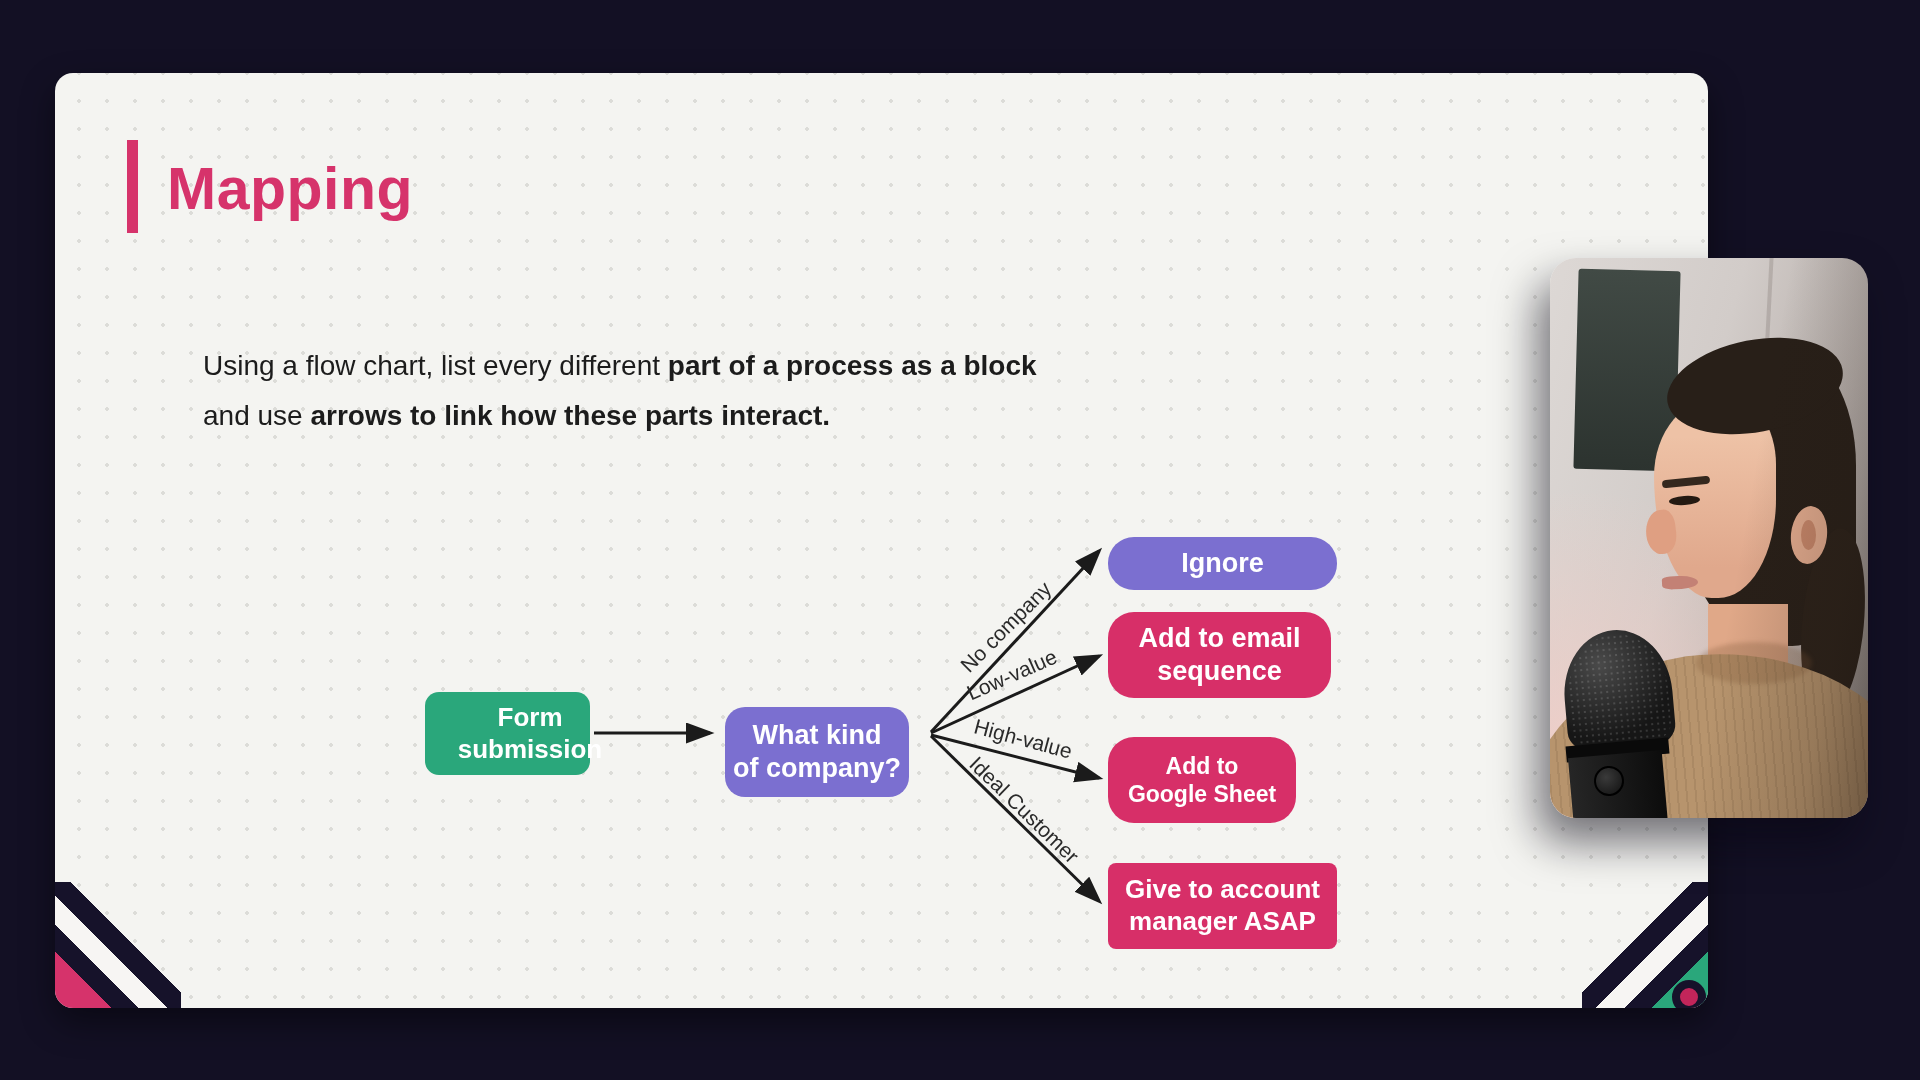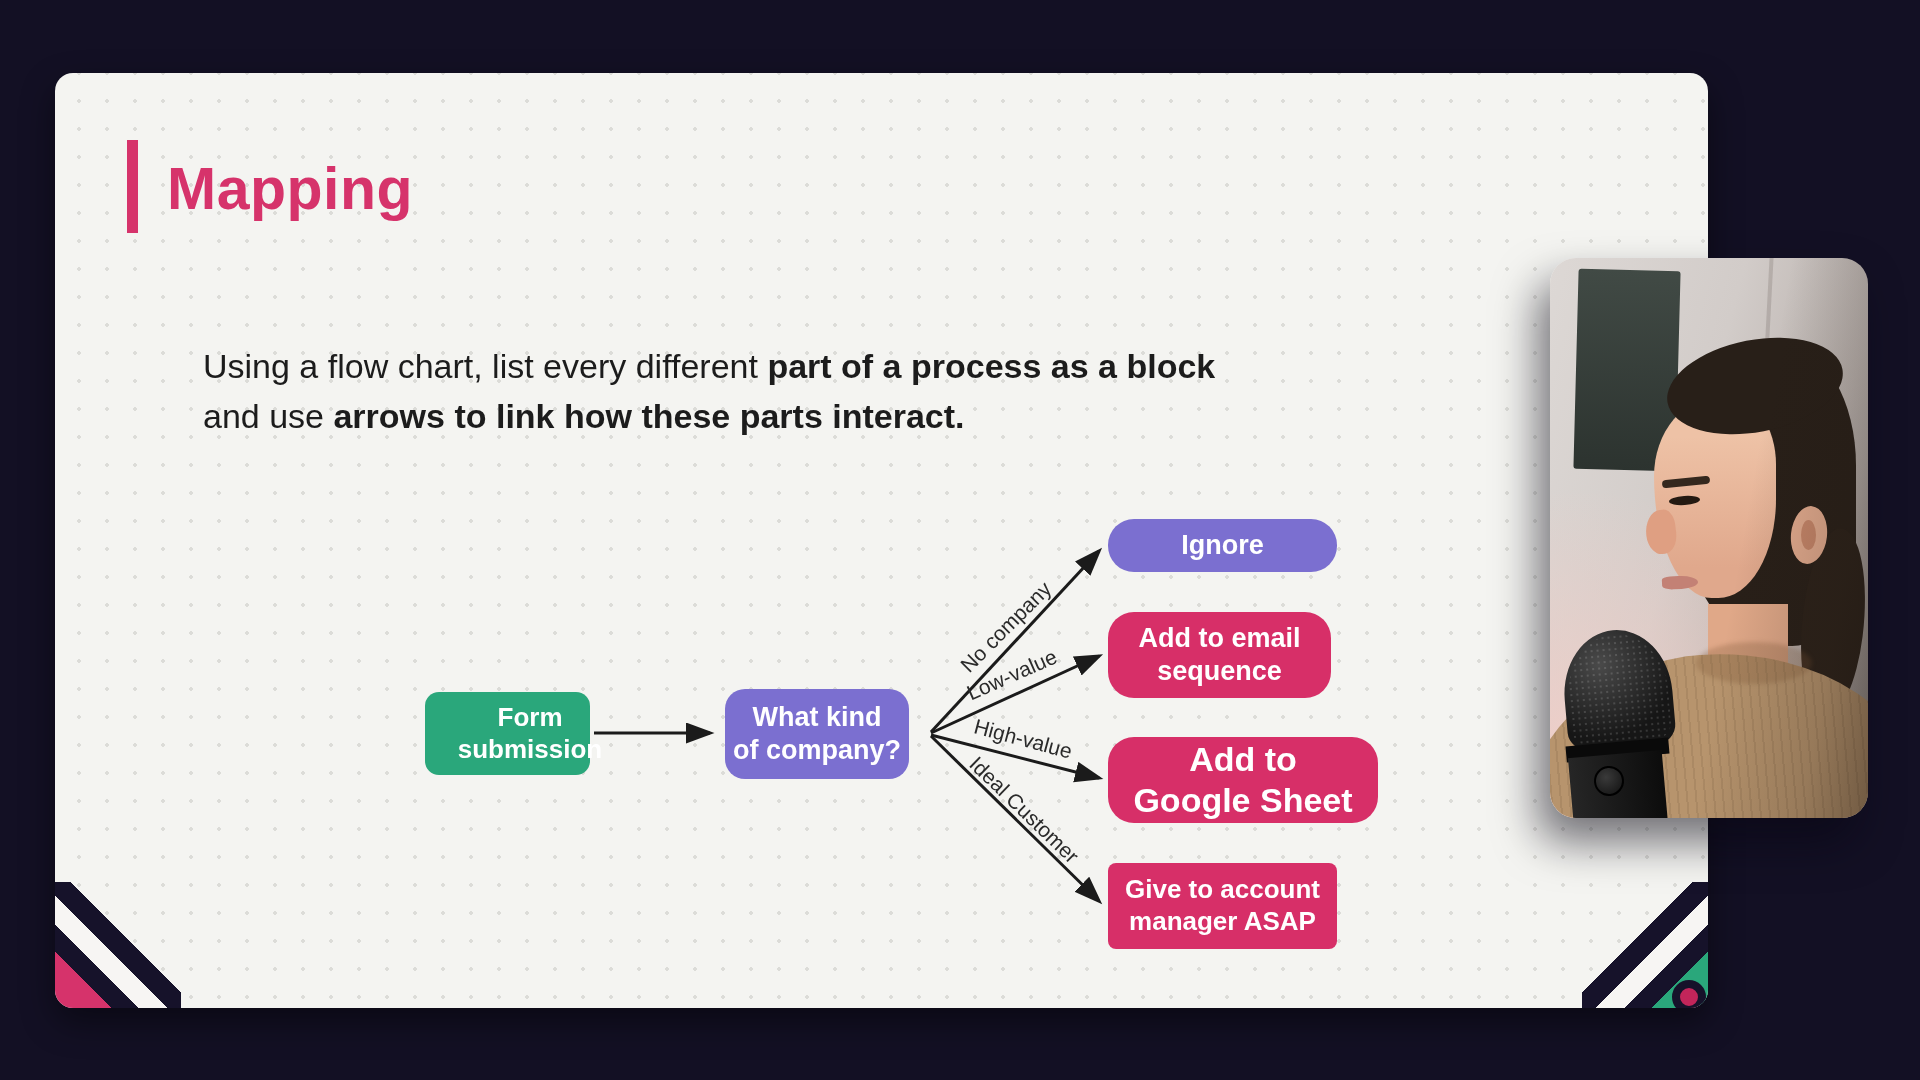--- a/index.html
+++ b/index.html
@@ -22,42 +22,42 @@
   }
 
   .title-bar { position:absolute; left:72px; top:67px; width:11px; height:93px; background:#d6336b; }
   .slide-title {
     position:absolute; left:104px; top:74px; margin:8px;
     font-size:59px; font-weight:700; color:#d6336b; letter-spacing:0.5px;
   }
 
   .body-text {
     position:absolute; left:148px; top:268px; width:1300px; margin:0;
-    font-size:34px; line-height:50px; color:#1c1c1c; font-weight:400;
+    font-size:28px; line-height:50px; color:#1c1c1c; font-weight:400;
   }
   .body-text strong { font-weight:700; }
 
   
   .edges { position:absolute; left:0; top:0; pointer-events:none; }
   .edges line { stroke:#1b1b1b; stroke-width:3; }
 
   .node {
     position:absolute; display:flex; align-items:center; justify-content:center;
     color:#ffffff; font-weight:700; text-align:center; white-space:pre-line;
     line-height:1.22;
   }
   .node.green  { background:#2aa77b; }
-  .node.purple { background:#7b6fd0; }
+  .node.purple { background:#7b6fd0;margin-top:18px; }
   .node.pink   { background:#d72f68; }
 
   #node-form    { left:370px; top:619px; width:165px; height:83px; border-radius:14px; font-size:26px;padding-left:45px; }
   #node-company { left:670px; top:616px; width:184px; height:90px; border-radius:20px; font-size:27px; }
   #node-ignore  { left:1053px; top:446px; width:229px; height:53px; border-radius:26px; font-size:27px; }
   #node-email   { left:1053px; top:539px; width:223px; height:86px; border-radius:26px; font-size:27px; }
-  #node-sheet   { left:1053px; top:664px; width:270px; height:86px; border-radius:26px; font-size:34px; }
+  #node-sheet   { left:1053px; top:664px; width:188px; height:86px; border-radius:26px; font-size:23px; }
   #node-give    { left:1053px; top:790px; width:229px; height:86px; border-radius:8px; font-size:26px; }
 
   .edge-label {
     position:absolute; white-space:nowrap;
     font-size:21px; color:#2a2a2a; font-weight:500;
   }
   #lbl-no-company    { left:951px; top:554px; transform:translate(-50%,-50%) rotate(-45deg); }
   #lbl-low-value     { left:957px; top:602px; transform:translate(-50%,-50%) rotate(-24deg); }
   #lbl-high-value    { left:968px; top:666px; transform:translate(-50%,-50%) rotate(15deg); }
   #lbl-ideal-customer{ left:969px; top:737px; transform:translate(-50%,-50%) rotate(44deg); }

